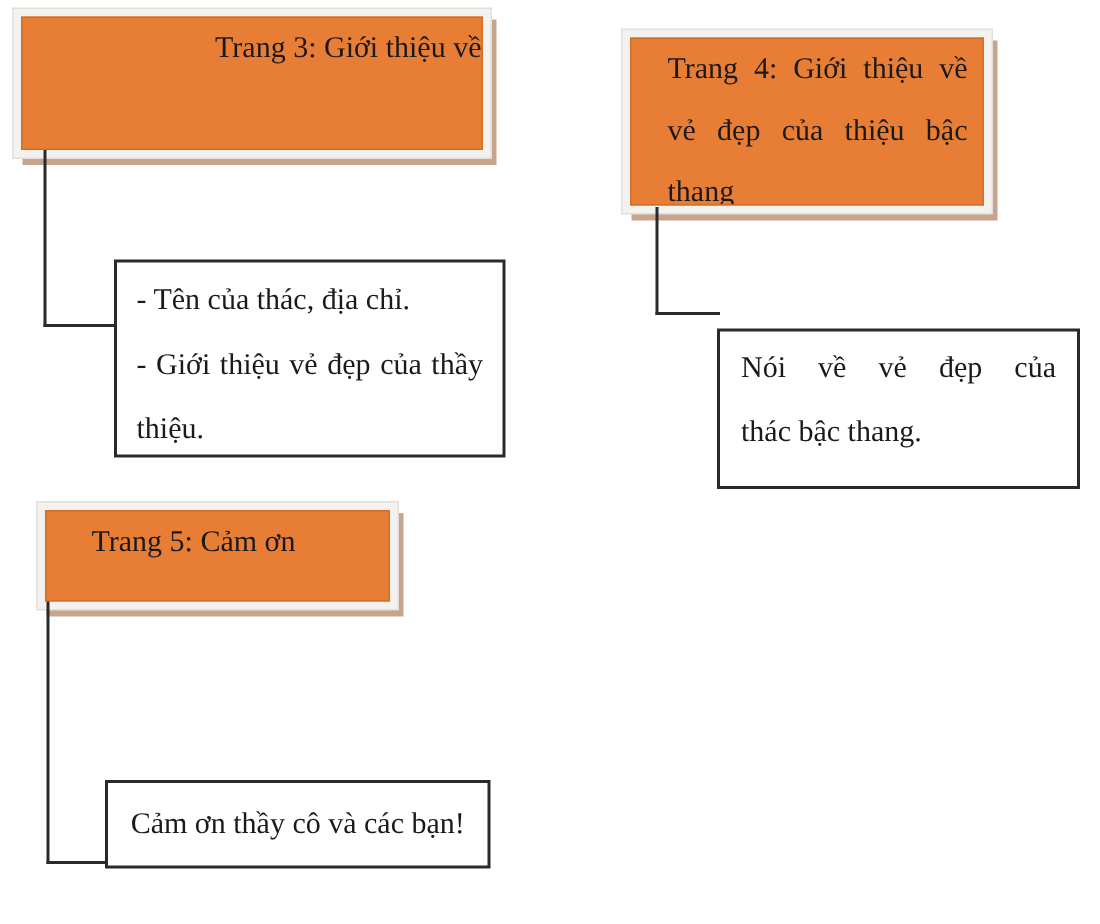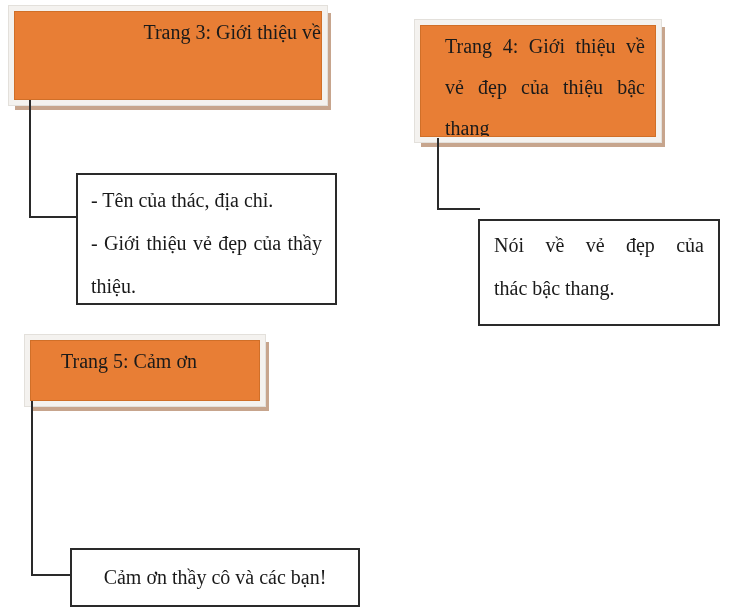--- a/index.html
+++ b/index.html
@@ -92,17 +92,17 @@
 
   <div class="dnode" style="left:478px; top:195px; width:242px; height:107px; padding:3px 14px;margin-top:24px;">
     <div class="j">Nói về vẻ đẹp của</div>
     <div class="wrapln">thác bậc thang.</div>
   </div>
 
   <div class="onode" style="left:14px; top:340px; width:230px; height:61px; padding-left:30px; box-sizing:border-box;margin-left:16px;">
     <div class="ln">Trang 5: Cảm ơn</div>
   </div>
 
-  <div class="dnode flexcenter" style="left:70px; top:548px; width:290px; height:59px;">
+  <div class="dnode flexcenter" style="left:70px; top:520px; width:257px; height:59px;">
     <div class="ln">Cảm ơn thầy cô và các bạn!</div>
   </div>
 
 </div>
 
 </body></html>

